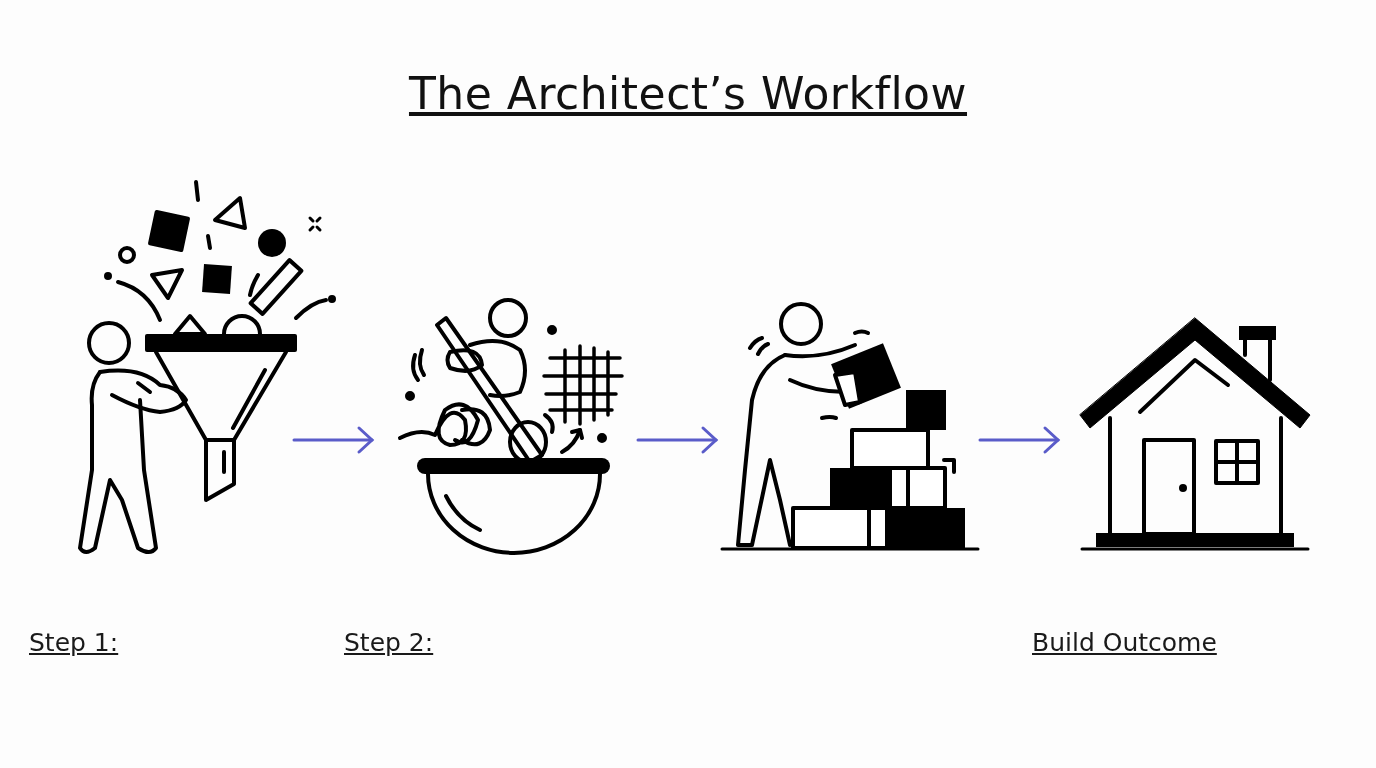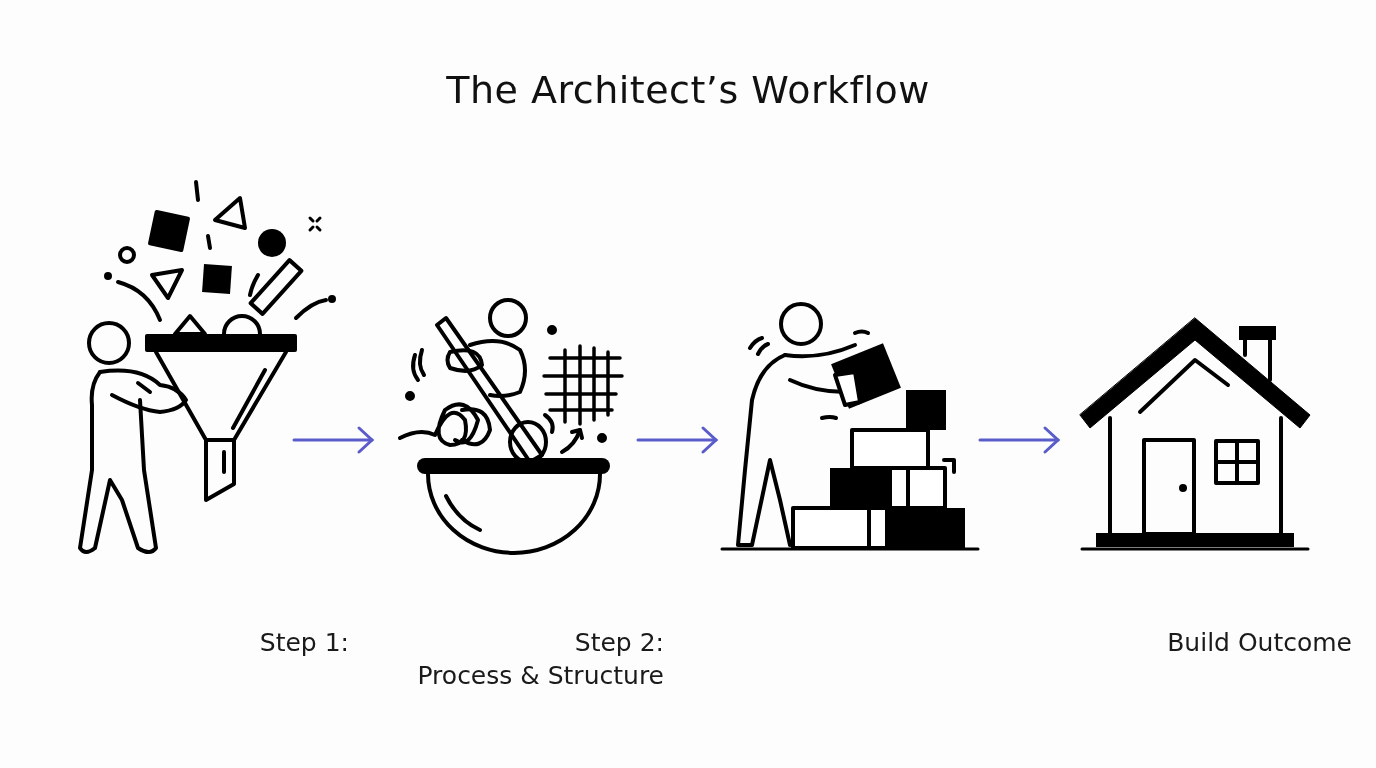--- a/index.html
+++ b/index.html
@@ -1,20 +1,20 @@
 <!DOCTYPE html>
 <html><head>
 <meta charset="utf-8">
 <style>
   html, body { margin:0; padding:0; }
   body { width:1376px; height:768px; background:#fdfdfd; position:relative; overflow:hidden; font-family:"DejaVu Sans", sans-serif; color:#111; }
-  .title { position:absolute; left:0; width:1376px; top:68px; text-align:center; font-size:38px; font-weight:400; letter-spacing:0.5px; }
+  .title { position:absolute; left:0; width:1376px; top:68px; text-align:center; font-size:44px; font-weight:400; letter-spacing:0.5px;text-decoration:underline; }
   .illus { position:absolute; }
   .arrow { position:absolute; }
-  .label { position:absolute; top:626px; width:320px; text-align:right; font-size:25px; line-height:33px; color:#1a1a1a; }
+  .label { position:absolute; top:626px; width:320px; text-align:left; font-size:25px; line-height:33px; color:#1a1a1a;text-decoration:underline; }
 </style>
 </head>
 <body>
 
 <div class="title">The Architect’s Workflow</div>
 
 <svg class="illus" style="left:70px;top:175px" width="270" height="390" viewBox="70 175 270 390" fill="none" stroke="#000" stroke-width="4" stroke-linecap="round" stroke-linejoin="round">
 
   <line x1="196" y1="182" x2="198" y2="200"></line>
   <rect x="153" y="215" width="32" height="32" fill="#000" transform="rotate(12 169 231)"></rect>
@@ -134,19 +134,18 @@
   <line x1="1216" y1="462" x2="1258" y2="462" stroke-width="4"></line>
   <rect x="1096" y="533" width="198" height="14" fill="#000" stroke="none"></rect>
   <line x1="1082" y1="549" x2="1308" y2="549" stroke-width="3"></line>
 </svg>
 
 <div class="label" style="left:29px">
   <div>Step 1:</div>
 </div>
 <div class="label" style="left:344px">
   <div>Step 2:</div>
-  <div>Process &amp; Structure</div>
 </div>
 <div class="label" style="left:698px">
 </div>
 <div class="label" style="left:1032px">
   <div>Build Outcome</div>
 </div>
 
 </body></html>

